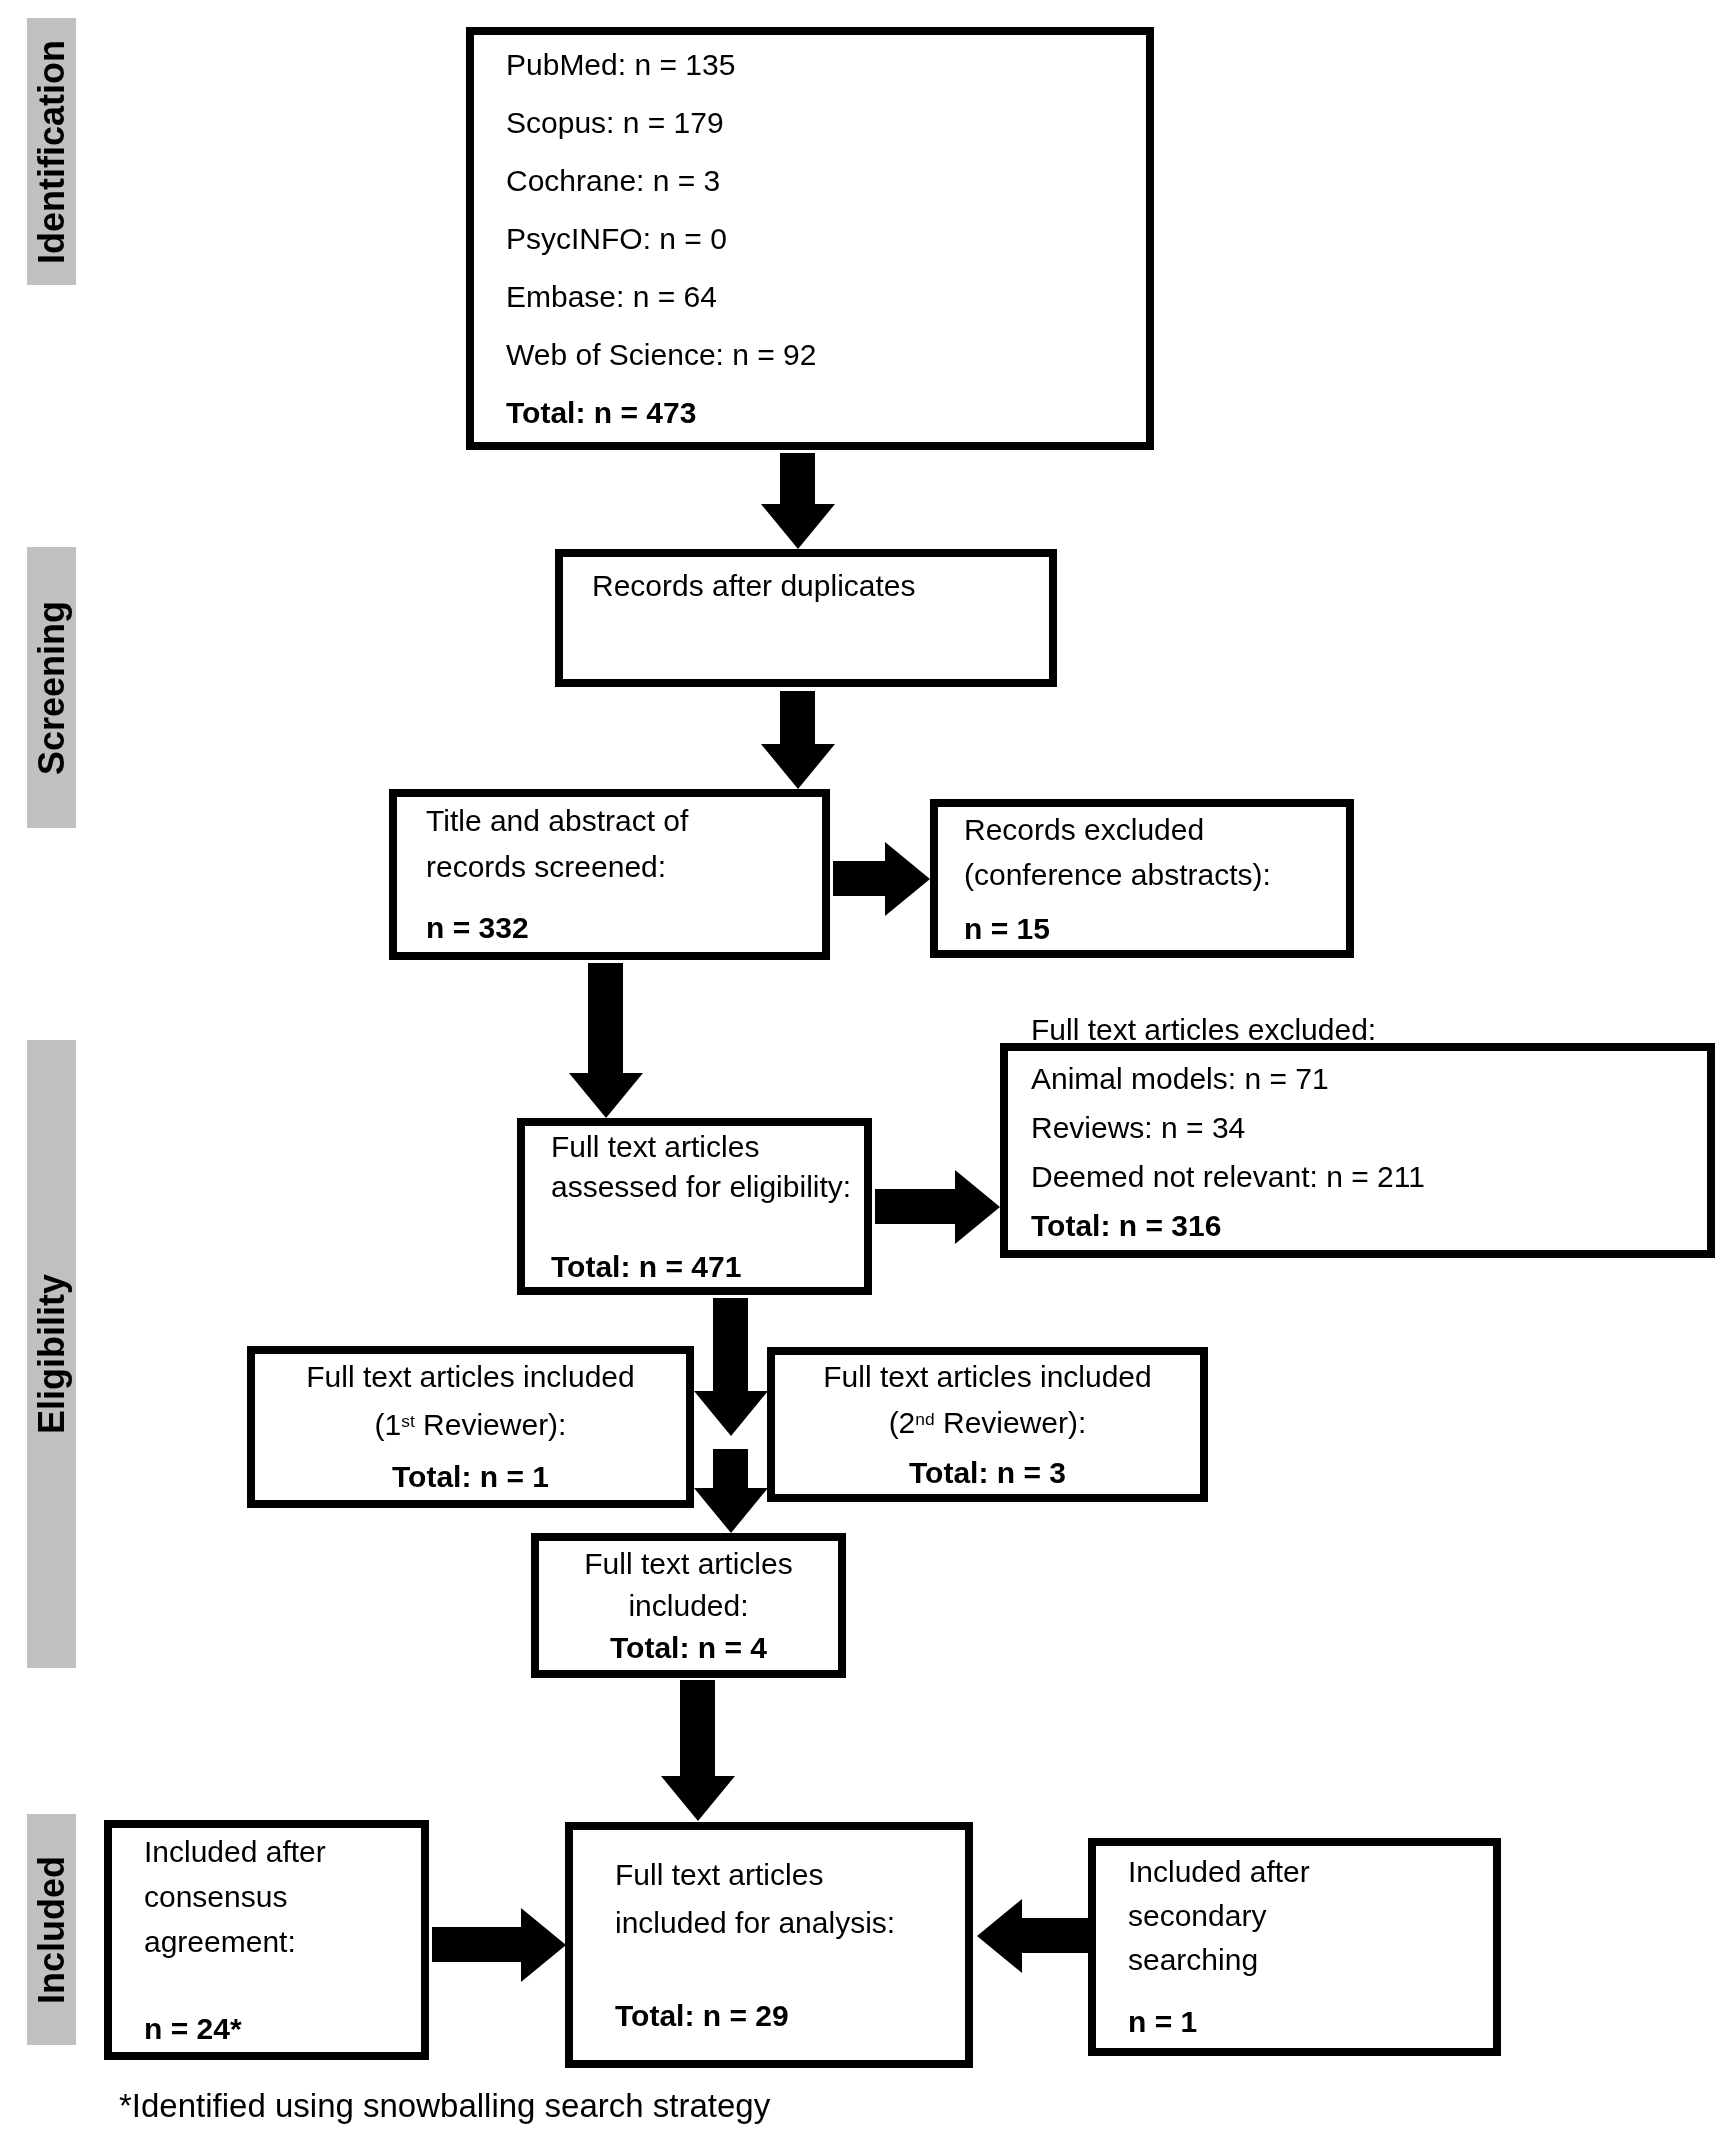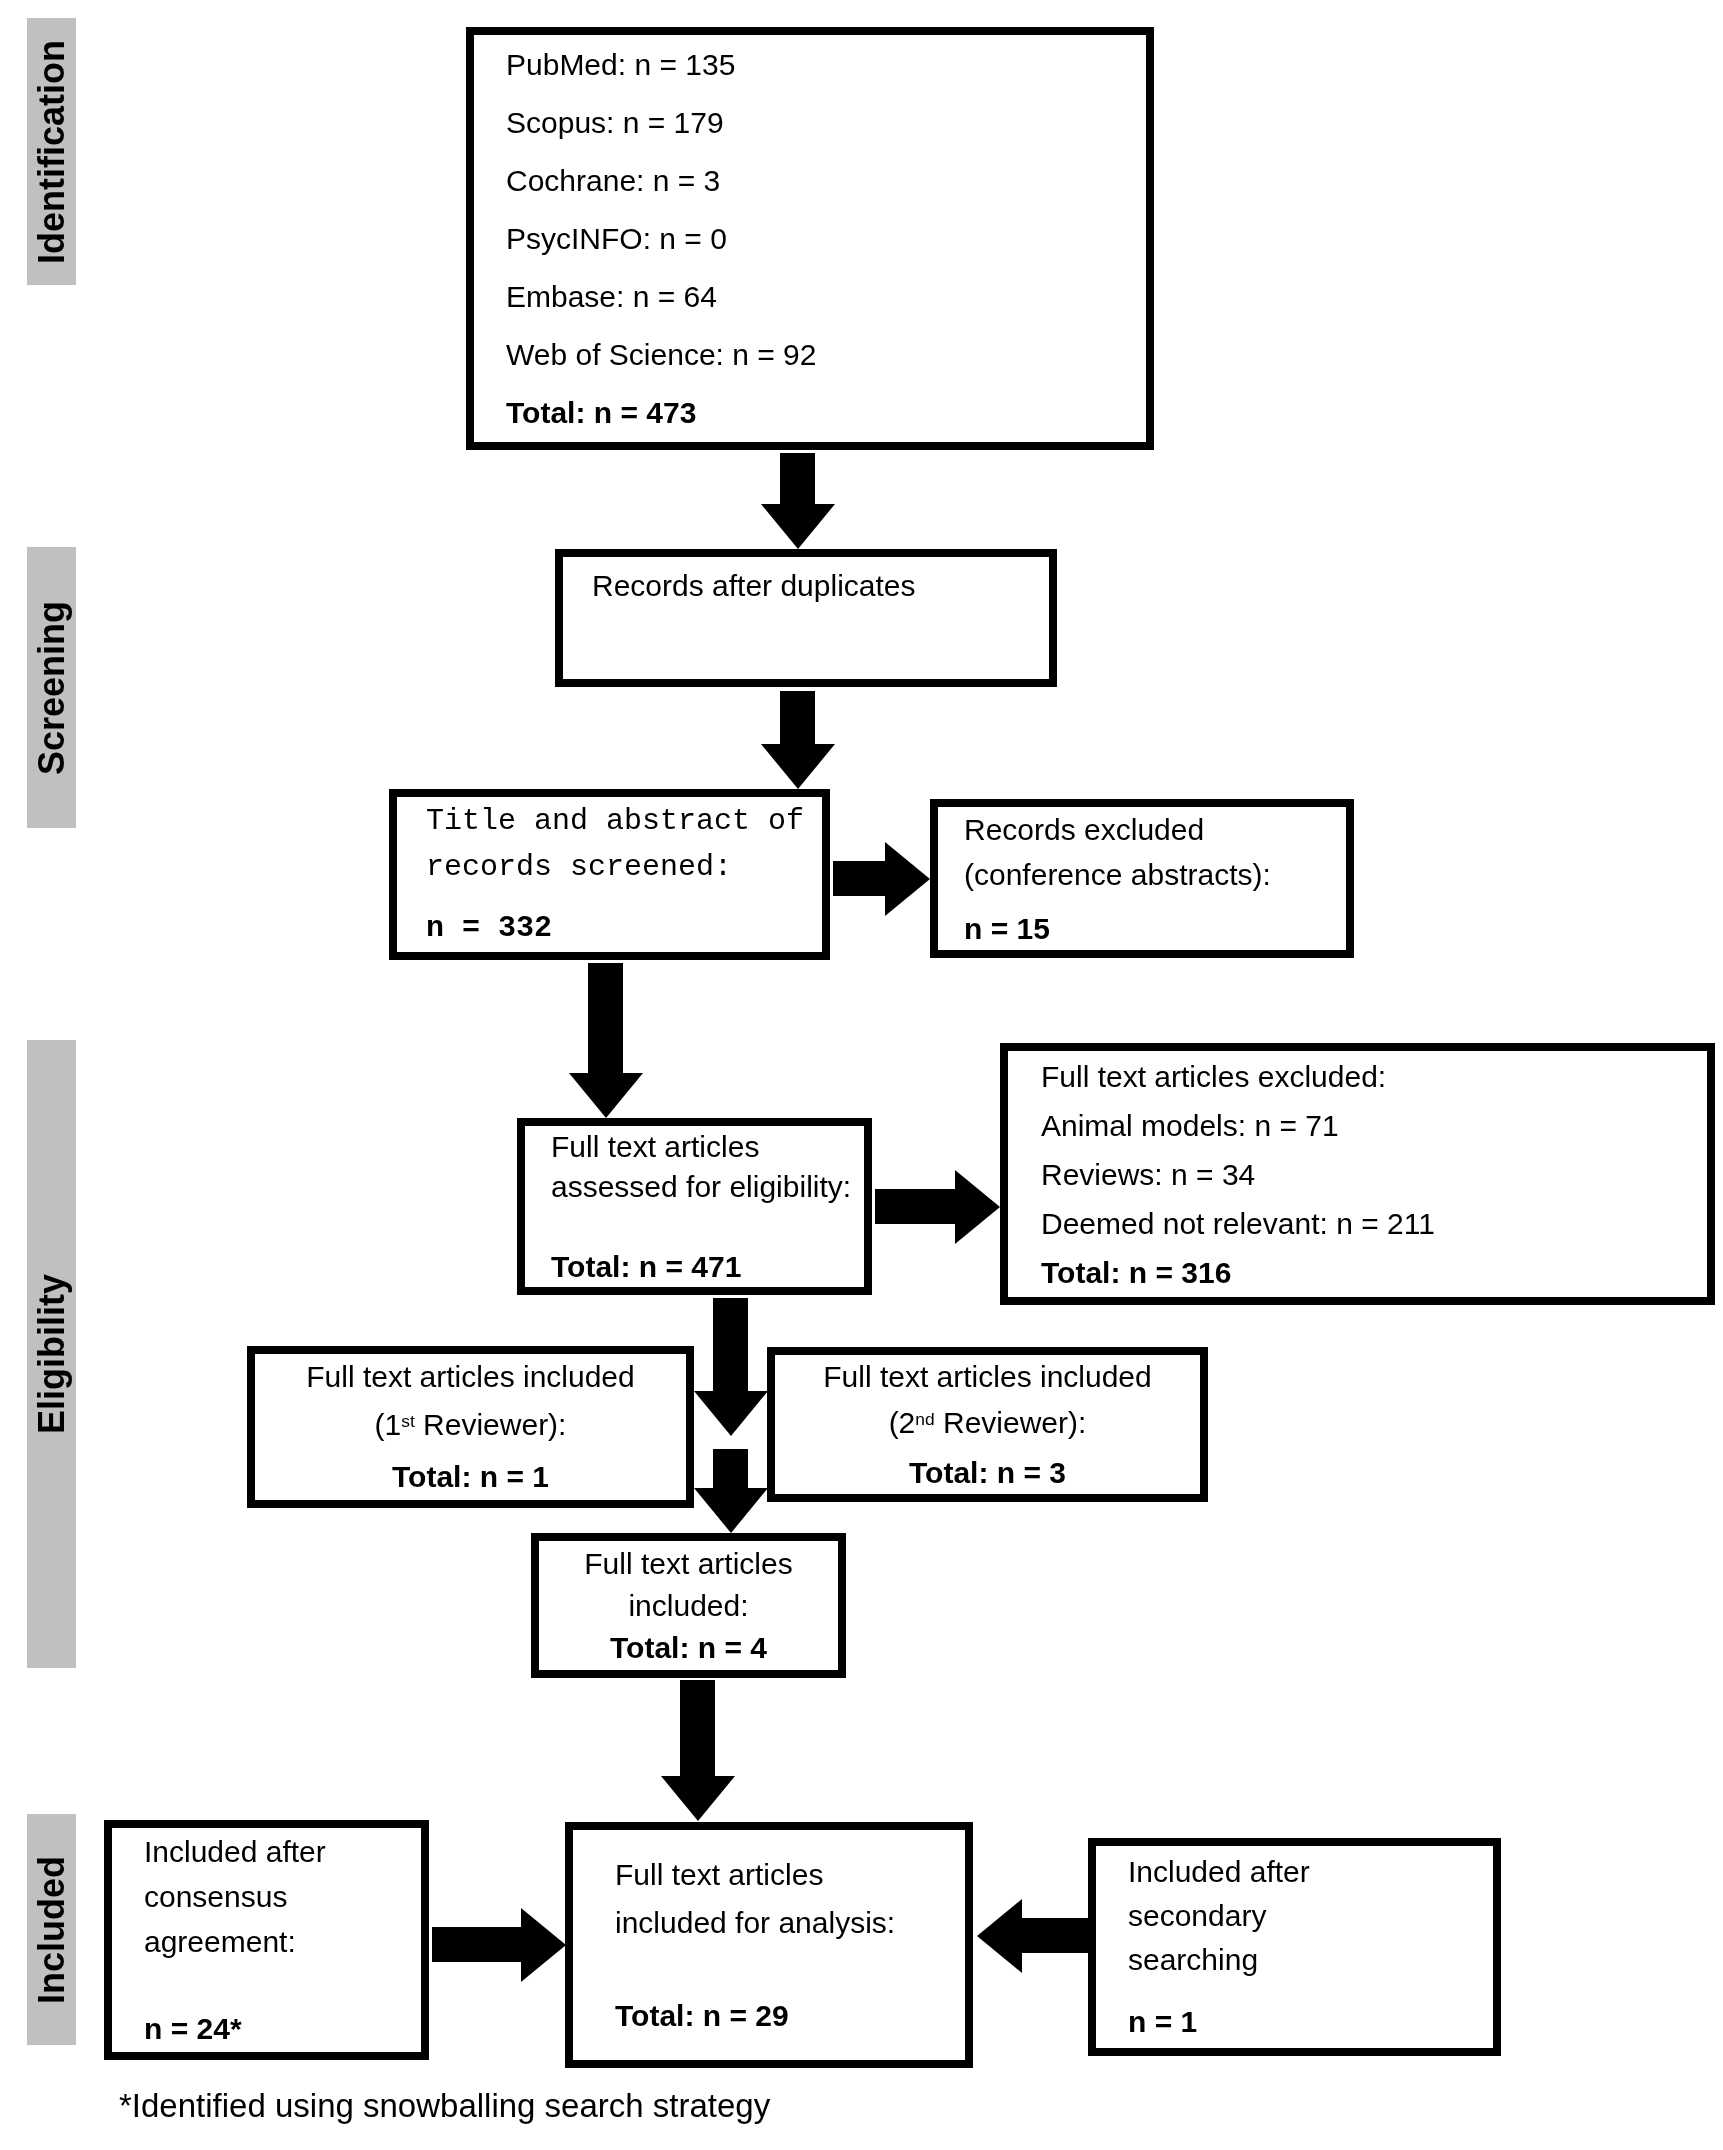--- a/index.html
+++ b/index.html
@@ -48,32 +48,32 @@
   .flow-box b { font-weight: bold; }
   .sup { font-size: 0.58em; position: relative; top: -0.45em; }
 
   .box-sources     { left: 466px;  top: 27px;   width: 688px; height: 423px; padding-left: 32px; }
   .box-sources .ln { line-height: 58px; }
 
   .box-duplicates     { left: 555px;  top: 549px;  width: 502px;  height: 138px; padding-left: 29px; justify-content: space-between; }
   .box-duplicates .ln { line-height: 57px; }
 
   .box-screened     { left: 389px;  top: 789px; width: 441px;  height: 171px; padding-left: 29px; }
-  .box-screened .ln { line-height: 46px; font-family: Liberation Mono, monospace; }
+  .box-screened .ln { line-height: 46px; }
   .box-screened .total { margin-top: 15.4px; }
 
   .box-excluded-records     { left: 930px; top: 799px; width: 424px;  height: 159px; padding-left: 26px; }
   .box-excluded-records .ln { line-height: 45px; }
   .box-excluded-records .total { margin-top: 9px; }
 
   .box-assessed     { left: 517px;  top: 1118px; width: 355px;  height: 177px; padding-left: 26px; }
   .box-assessed .ln { line-height: 40px; }
   .box-assessed .total { margin-top: 40px; }
 
-  .box-excluded-fulltext     { left: 1000px; top: 1043px; width: 715px; height: 262px; padding-left: 33px; }
+  .box-excluded-fulltext     { left: 1000px; top: 1043px; width: 715px; height: 215px; padding-left: 23px; justify-content: flex-end; }
   .box-excluded-fulltext .ln { line-height: 49px; }
 
   .box-reviewer1     { left: 247px;  top: 1346px; width: 447px;  height: 162px; text-align: center; }
   .box-reviewer1 .ln { line-height: 48px; }
 
   .box-reviewer2     { left: 767px; top: 1347px; width: 441px;  height: 155px; text-align: center; }
   .box-reviewer2 .ln { line-height: 46px; }
 
   .box-included4     { left: 531px;  top: 1533px; width: 315px;  height: 145px; text-align: center; }
   .box-included4 .ln { line-height: 42px; }

